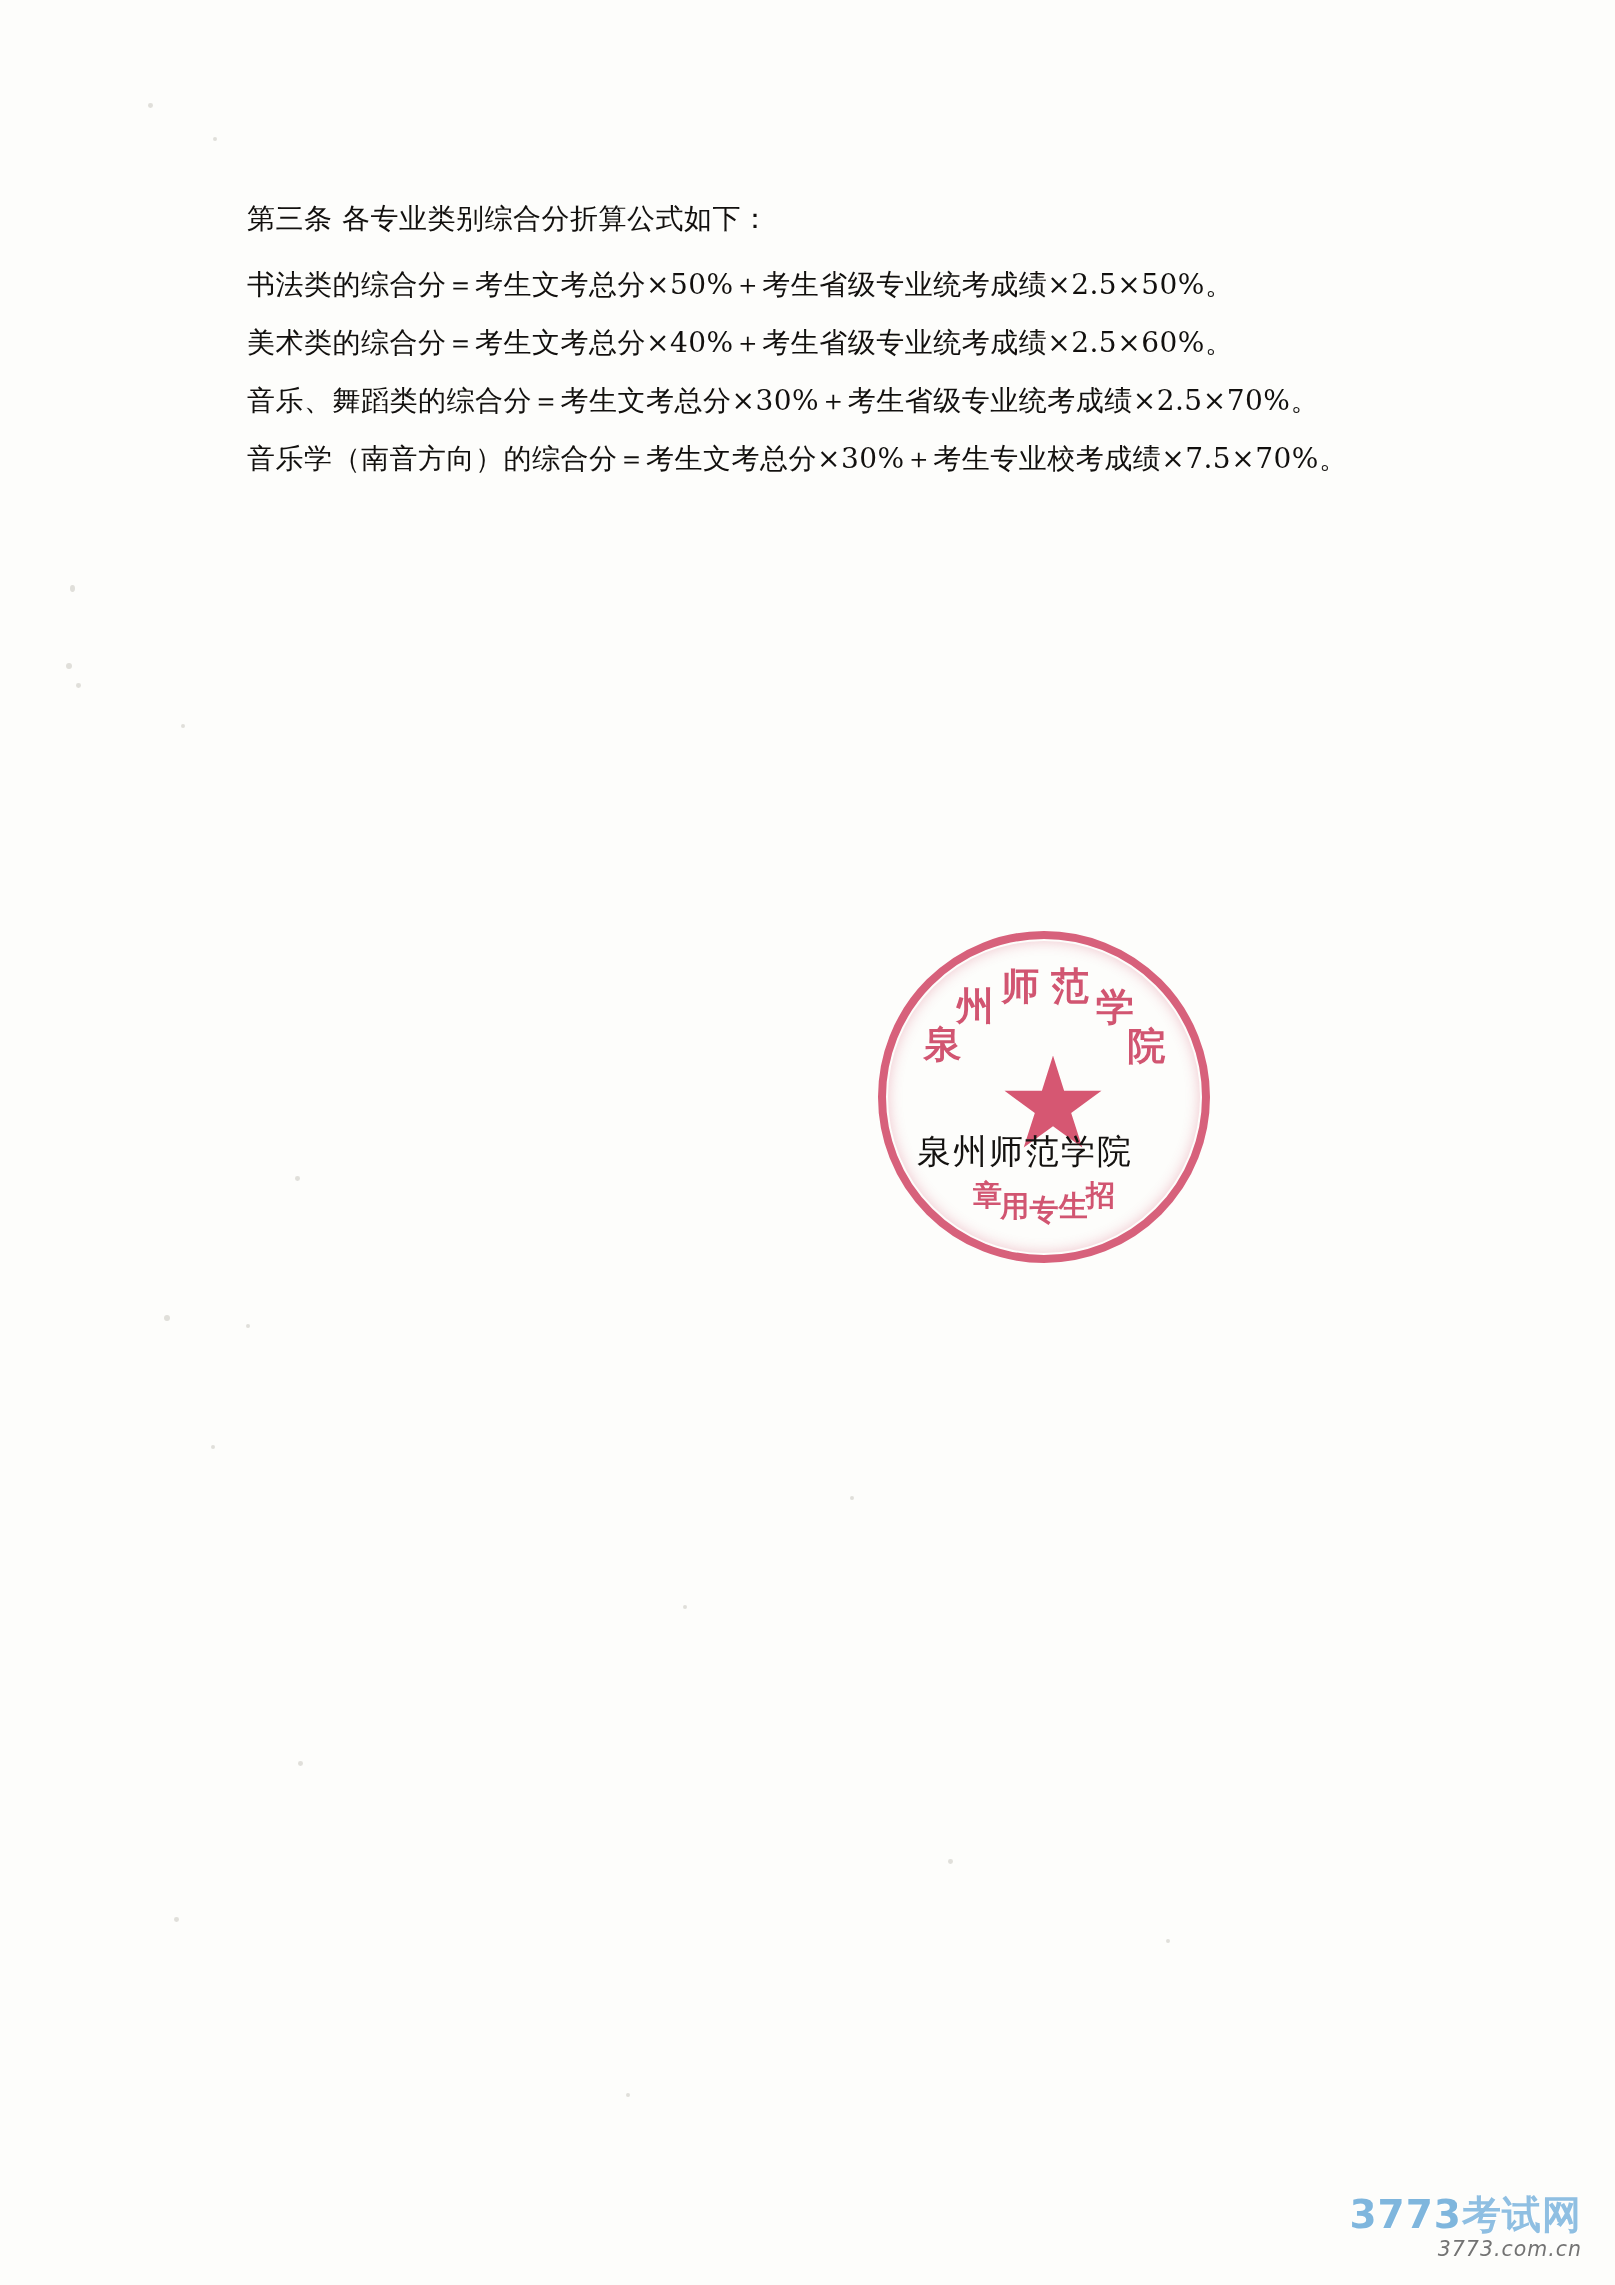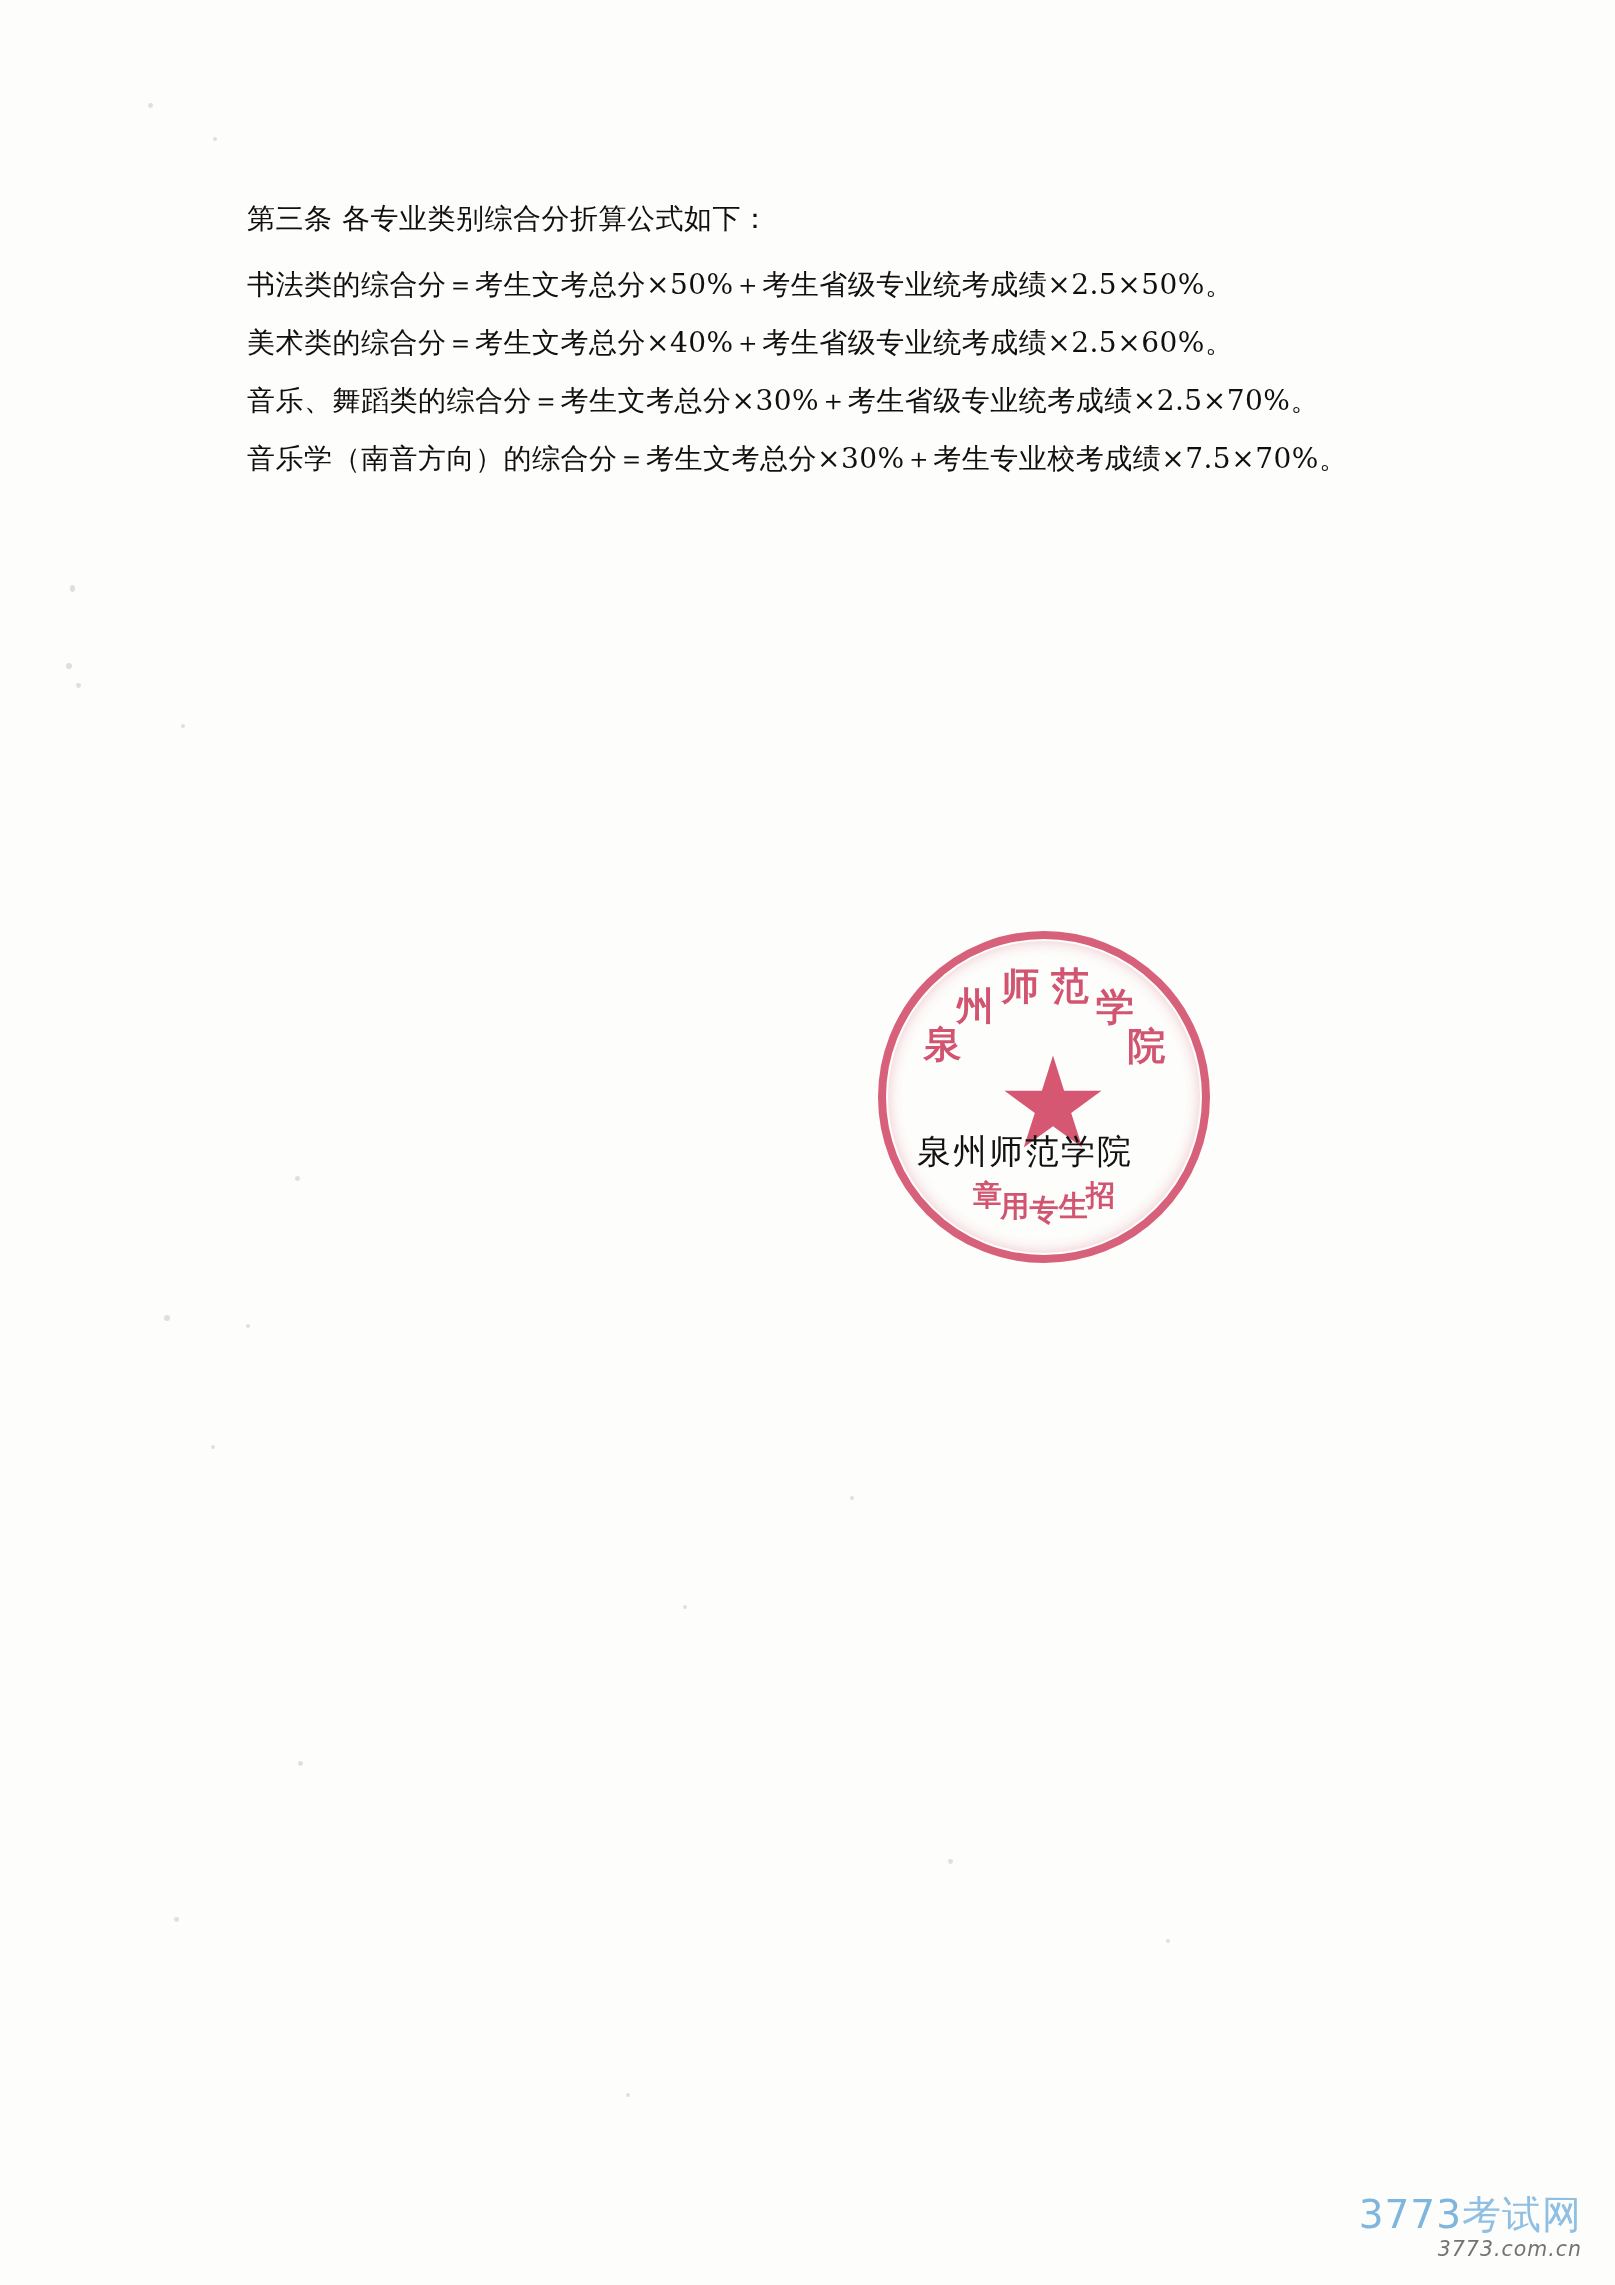--- a/index.html
+++ b/index.html
@@ -125,21 +125,21 @@
   }
   .watermark {
     position: absolute;
     right: 33px;
     bottom: 25px;
     text-align: right;
     line-height: 1.1;
   }
   .wm-main {
     font-size: 39px;
-    font-weight: normal;
+    font-weight: bold;
     color: #8fbfe2;
     letter-spacing: 1px;
     font-family: "DejaVu Sans", "Liberation Sans", sans-serif;
     text-shadow: 1px 1px 0 rgba(255,255,255,.7);
   }
   .wm-main .num { color: #7fb6dd; }
   .wm-sub {
     font-size: 20.5px;
     color: #737373;
     letter-spacing: 1px;

